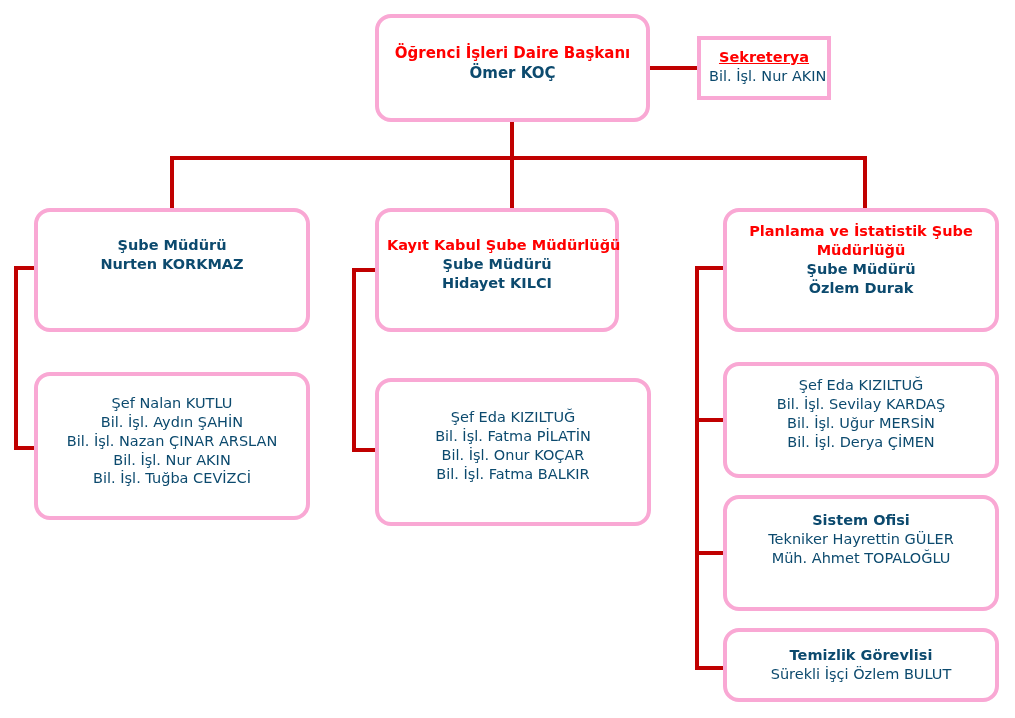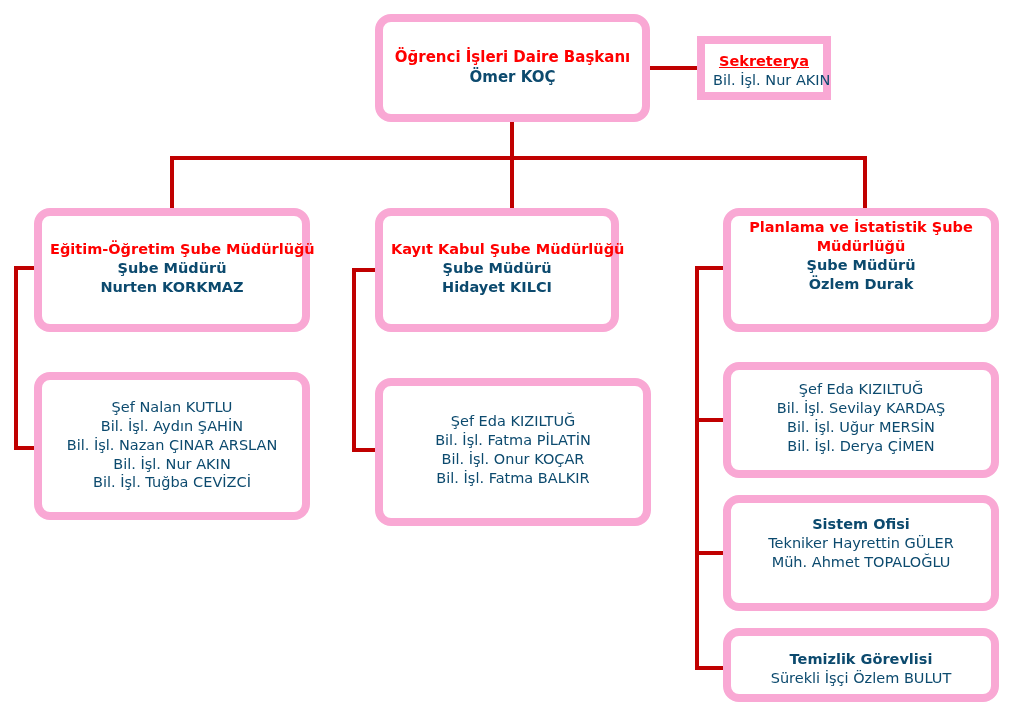--- a/index.html
+++ b/index.html
@@ -23,21 +23,21 @@
     position: absolute;
     background: #c00000;
   }
   .conn-h { height: 4px; }
   .conn-v { width: 4px; }
 
   
   .node {
     position: absolute;
     box-sizing: border-box;
-    border: 8px solid #f9a8d4;
+    border: 4px solid #f9a8d4;
     background: #ffffff;
     text-align: center;
   }
   .node.rounded { border-radius: 16px; }
   .node.sharp   { border-radius: 0; }
 
   .node-inner {
     padding: 0 8px;
     width: 100%;
     box-sizing: border-box;
@@ -97,21 +97,21 @@
 
   #node-kayit-staff {
     left: 375px; top: 378px; width: 276px; height: 148px;
   }
   #node-kayit-staff .node-inner { padding-top: 26px; }
   #node-kayit-staff .line { font-size: 14.5px; }
 
   #node-planlama {
     left: 723px; top: 208px; width: 276px; height: 124px;
   }
-  #node-planlama .node-inner { padding-top: 2px; }
+  #node-planlama .node-inner { padding-top: 2px; margin-top: 8px; }
   #node-planlama .line { font-size: 14.5px; }
 
   #node-planlama-staff {
     left: 723px; top: 362px; width: 276px; height: 116px;
   }
   #node-planlama-staff .node-inner { padding-top: 10px; }
   #node-planlama-staff .line { font-size: 14.5px; }
 
   #node-sistem {
     left: 723px; top: 495px; width: 276px; height: 116px;
@@ -165,21 +165,20 @@
 
   <div class="node sharp" id="node-secretary">
     <div class="node-inner">
       <span class="line title-underline">Sekreterya</span>
       <span class="line plain">Bil. İşl. Nur AKIN</span>
     </div>
   </div>
 
   <div class="node rounded" id="node-egitim">
     <div class="node-inner">
-      <span class="line title">Eğitim-Öğretim Şube Müdürlüğü</span>
       <span class="line bold">Şube Müdürü</span>
       <span class="line bold">Nurten KORKMAZ</span>
     </div>
   </div>
 
   <div class="node rounded" id="node-egitim-staff">
     <div class="node-inner">
       <span class="line plain">Şef Nalan KUTLU</span>
       <span class="line plain">Bil. İşl. Aydın ŞAHİN</span>
       <span class="line plain">Bil. İşl. Nazan ÇINAR ARSLAN</span>

